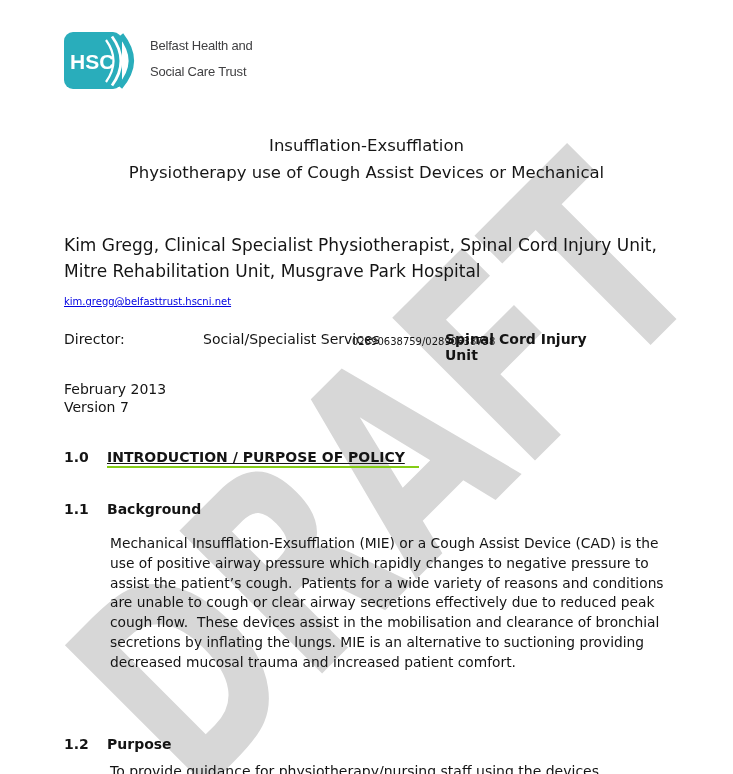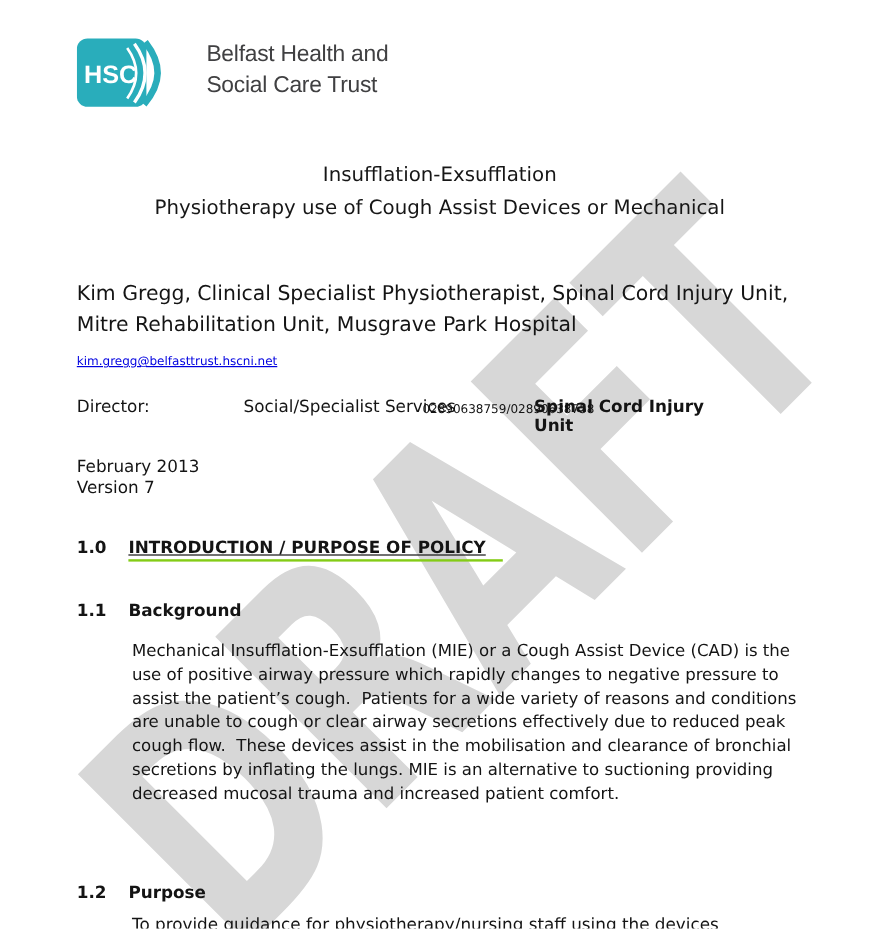--- a/index.html
+++ b/index.html
@@ -13,23 +13,23 @@
     position:absolute; left:385px; top:475px; z-index:0;
     transform:translate(-50%,-50%) rotate(-45deg) scaleY(1.42);
     font-size:195px; font-weight:bold; line-height:1;
     color:#d7d7d7; white-space:nowrap; user-select:none;
   }
   
   .layer { position:absolute; z-index:1; }
   
   .brand { left:64px; top:31px; display:flex; align-items:flex-start; }
   .brand-name {
-    margin-left:30px; margin-top:2px;
+    margin-left:8px; margin-top:2px;
     font-family:"Liberation Sans", sans-serif;
-    font-size:19px; line-height:26px; color:#404042; letter-spacing:-0.2px;
+    font-size:13px; line-height:26px; color:#404042; letter-spacing:-0.2px;
   }
   
   .doc-title {
     left:0; top:132px; width:733px; text-align:center;
     font-size:16.5px; line-height:27px; color:#161616;
   }
   
   .author { left:64px; top:232px; width:614px; font-size:17px; line-height:26px; }
   
   .contact-row { left:0; top:296px; width:733px; height:18px; font-size:10px; }

